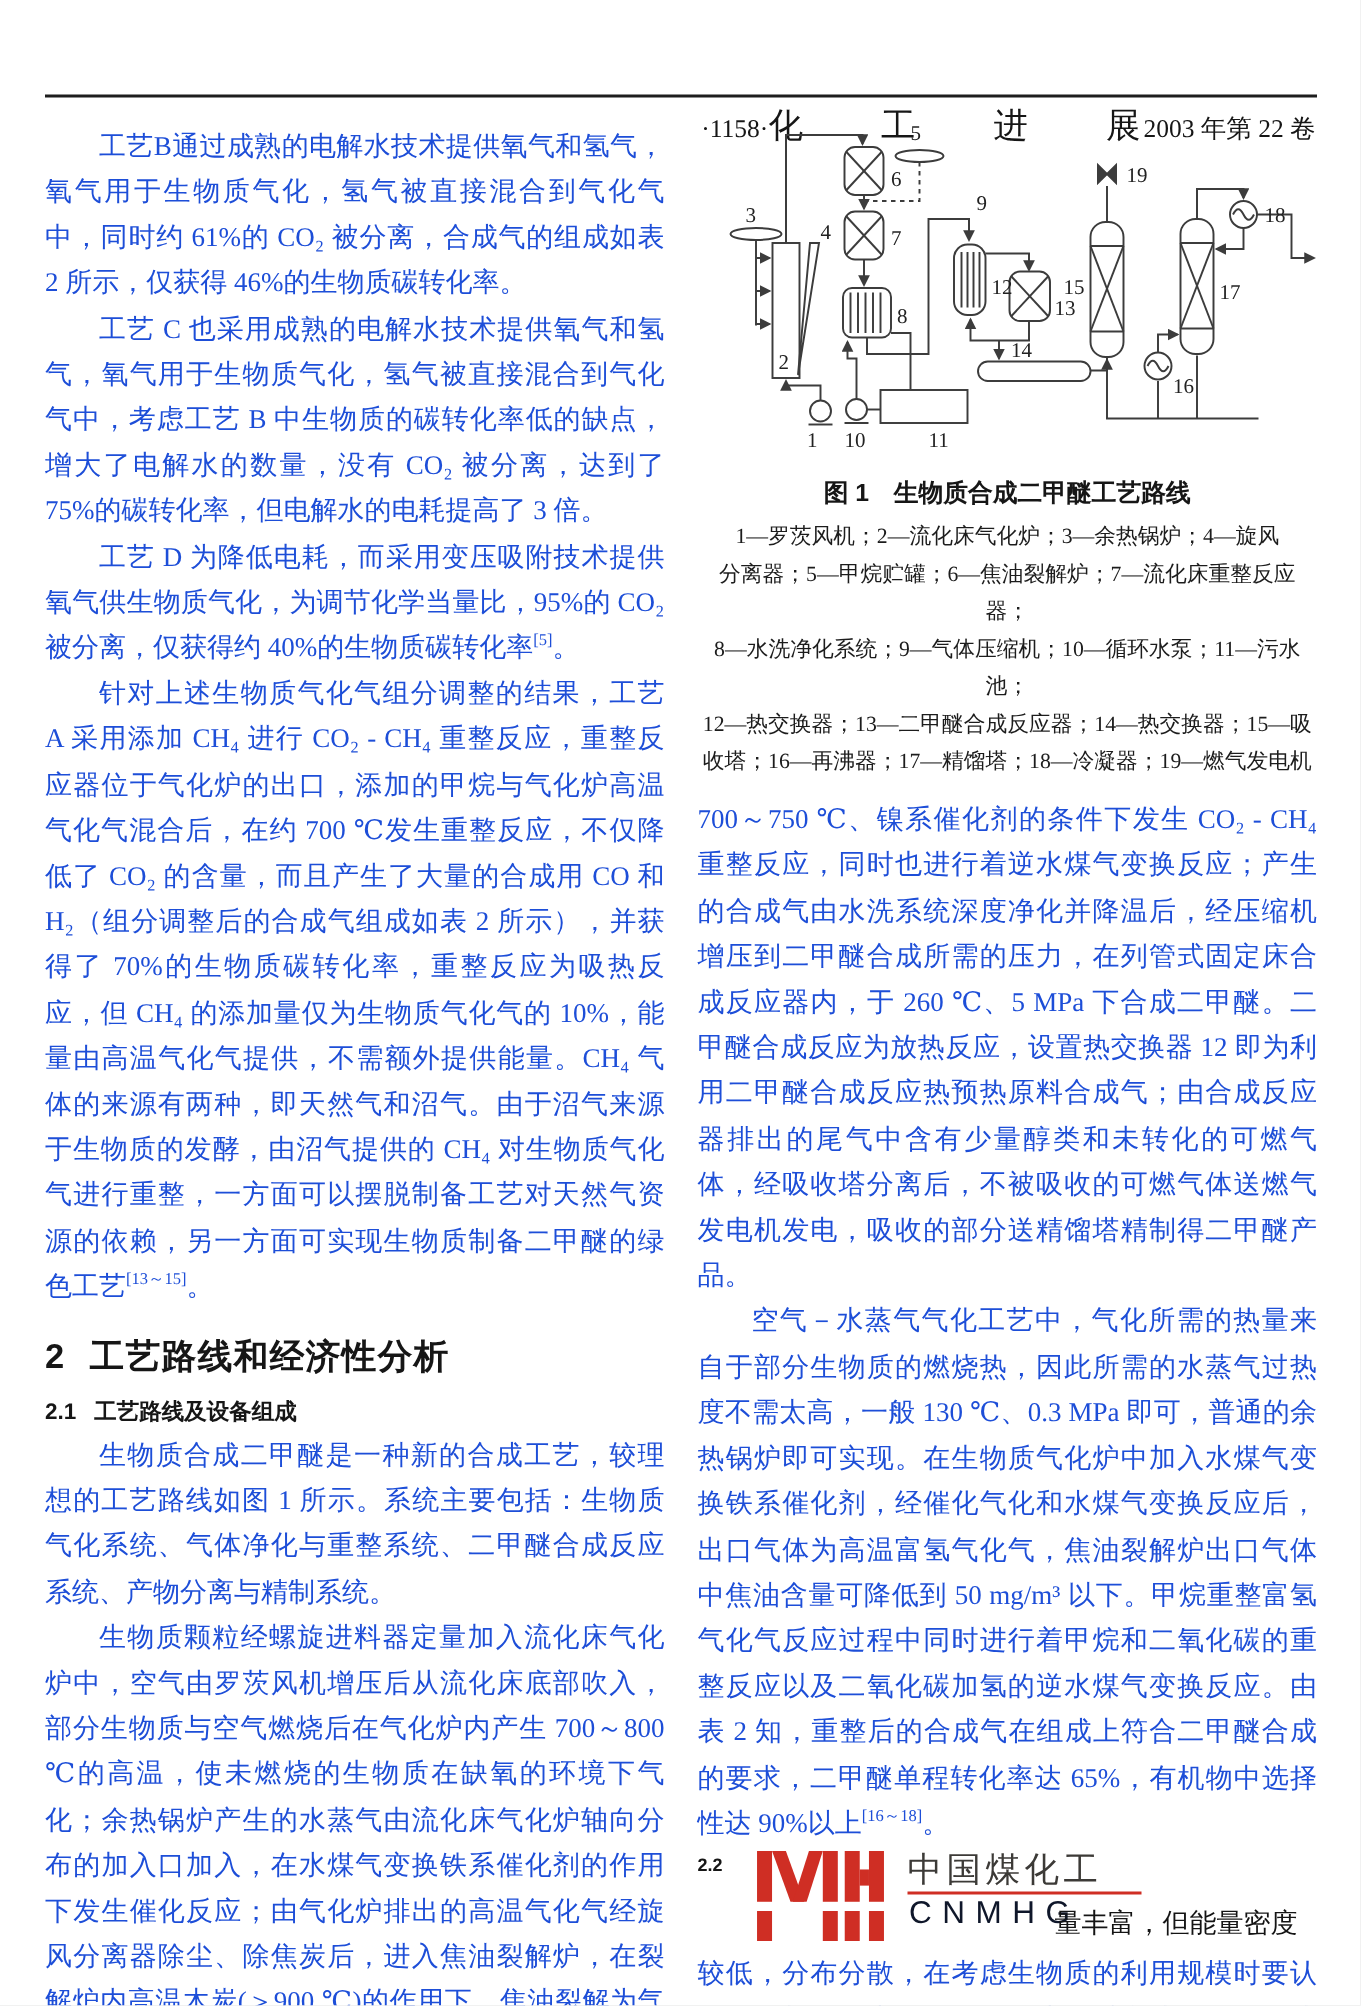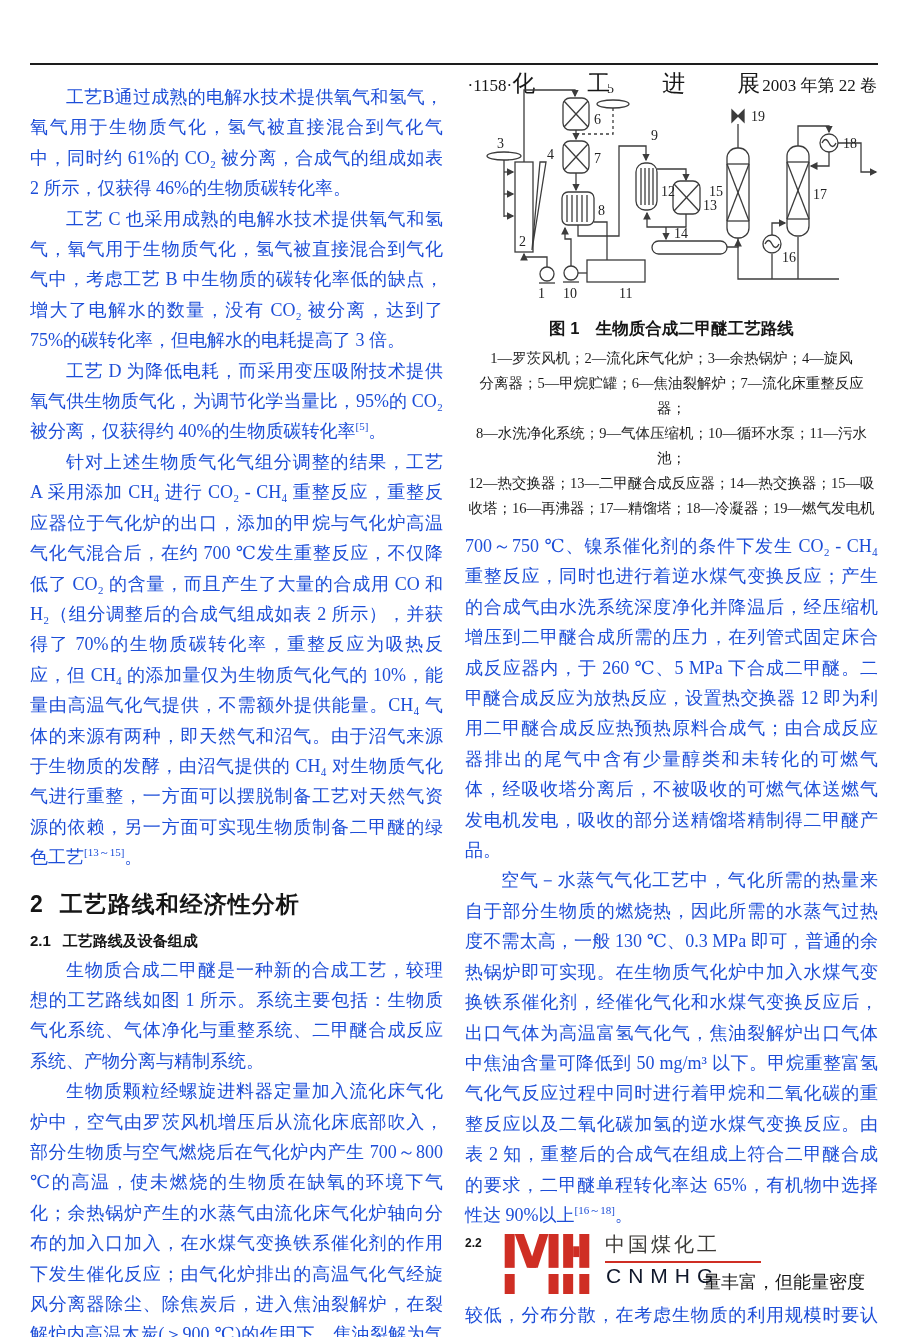--- a/index.html
+++ b/index.html
@@ -45,21 +45,21 @@
   .figcap { text-align:center; font-size:14.5px; line-height:25px; color:#1c1c1c; margin-bottom:10px; }
   .wmblock { position:relative; height:66px; margin-top:4px; }
   .wmblock .n22 {
     position:absolute; left:0; top:2px;
     font-family:"Liberation Sans","DejaVu Sans",sans-serif; font-size:12px; font-weight:bold;
   }
   .wmlogo { position:absolute; left:38px; top:0px; }
   .wmcn {
     position:absolute; left:140px; top:-3px;
     font-family:Liberation Mono, monospace;
-    font-size:20px; color:#3c3a37; letter-spacing:3px;
+    font-size:23px; color:#3c3a37; letter-spacing:3px;
   }
   .wmline { position:absolute; left:140px; top:27px; width:156px; height:2px; background:#cf2e24; }
   .wmen {
     position:absolute; left:141px; top:30px;
     font-family:"Liberation Sans","DejaVu Sans",sans-serif;
     font-size:21px; color:#0f172a; letter-spacing:7px;
   }
   .wmfrag { position:absolute; left:238px; top:36px; font-size:18px; color:#141414; white-space:nowrap; }
 </style>
 </head>

